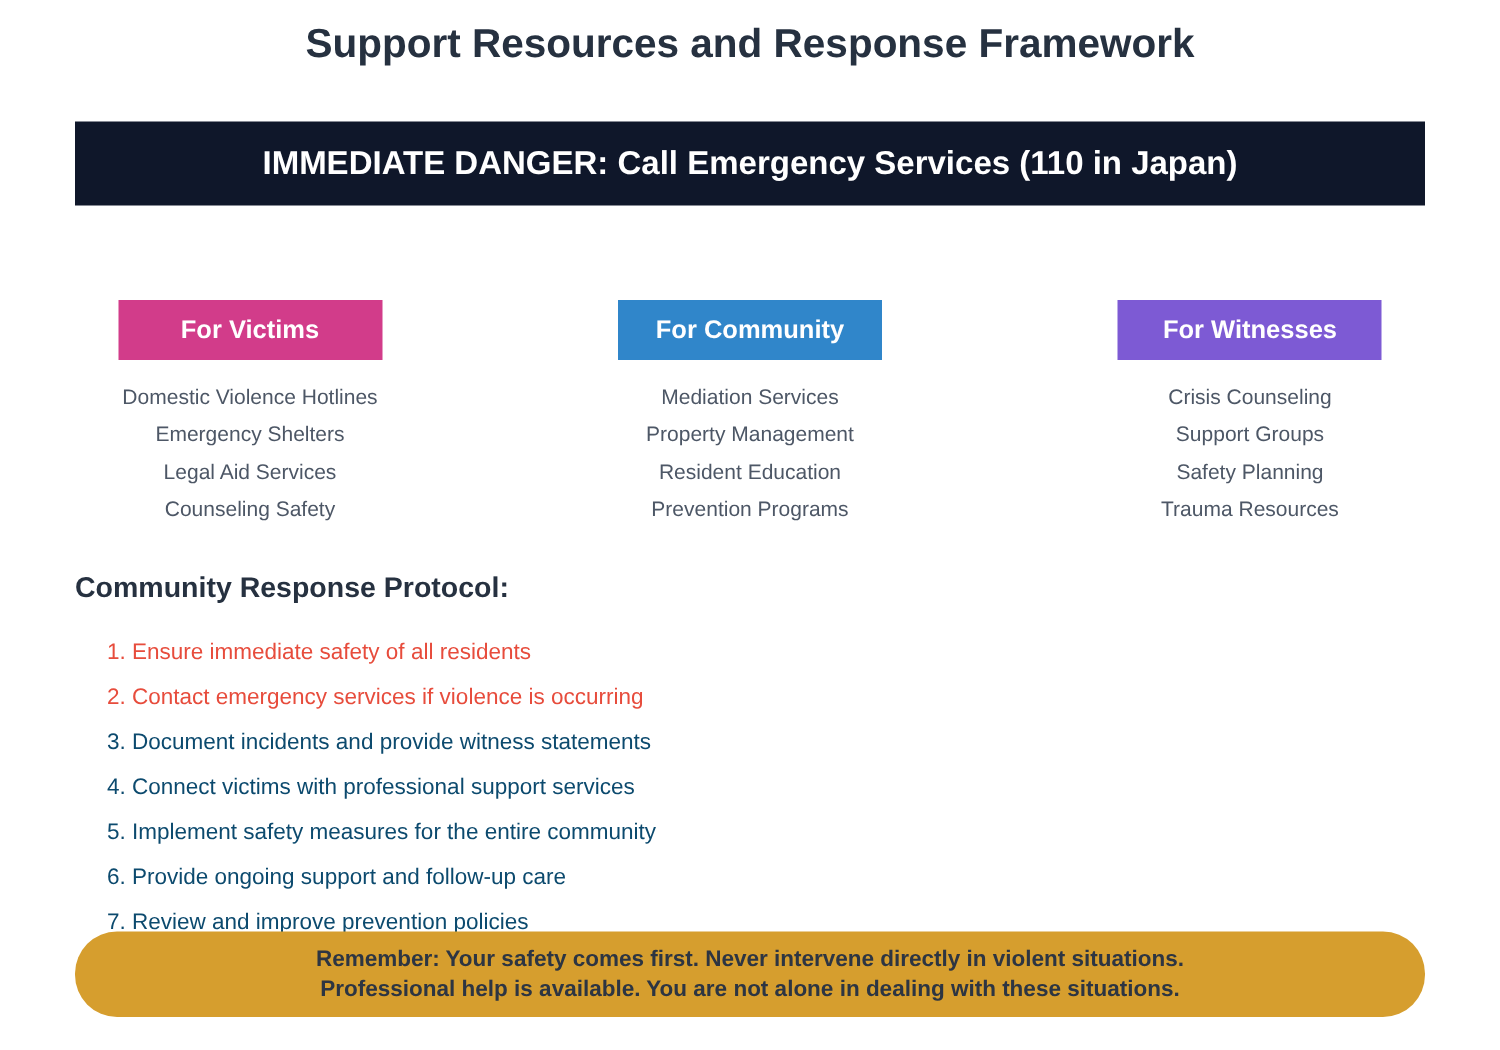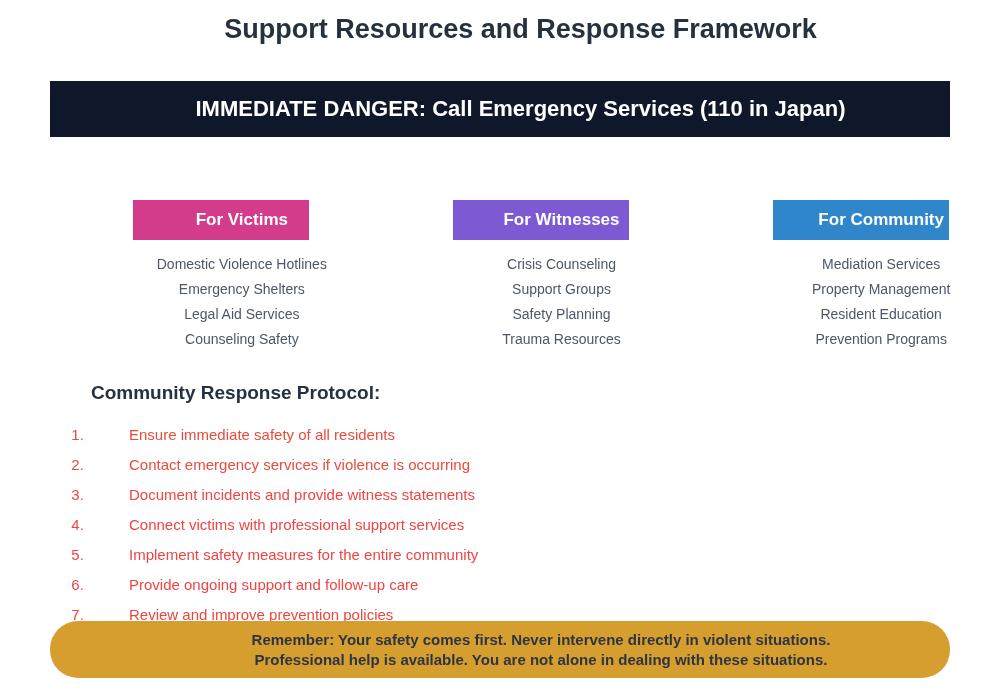--- a/index.html
+++ b/index.html
@@ -1,15 +1,15 @@
 <!DOCTYPE html>
 <html><head>
 <meta charset="utf-8">
 <style>
-  * { box-sizing: border-box; padding-left: 41px; }
+  * { box-sizing: border-box; }
   html, body { margin: 0; padding: 0; }
   body {
     width: 1000px; height: 700px;
     background: #ffffff;
     font-family: "Liberation Sans", sans-serif;
     position: relative;
     overflow: hidden;
   }
   .page-title {
     position: absolute;
@@ -68,21 +68,21 @@
   }
   .protocol-list {
     position: absolute;
     top: 420px; left: 50px;
     margin: 0;
     padding: 0 0 0 38px;
   }
   .protocol-list li {
     line-height: 30px;
     font-size: 15px;
-    color: #ef4444;
+    color: #0c4a6e;
   }
   .protocol-list li.urgent { color: #e74c3c; }
   .reminder-banner {
     position: absolute;
     top: 621px; left: 50px; right: 50px;
     height: 57px;
     padding-top: 9px;
     text-align: center;
     border-radius: 28px;
   }
@@ -106,36 +106,36 @@
     <div class="column-header" style="background: rgb(210, 60, 138);">For Victims</div>
     <ul class="resource-list">
       <li>Domestic Violence Hotlines</li>
       <li>Emergency Shelters</li>
       <li>Legal Aid Services</li>
       <li>Counseling Safety</li>
     </ul>
   </div>
 
   <div class="resource-column">
+    <div class="column-header" style="background: rgb(48, 134, 202);">For Community</div>
+    <ul class="resource-list">
+      <li>Mediation Services</li>
+      <li>Property Management</li>
+      <li>Resident Education</li>
+      <li>Prevention Programs</li>
+    </ul>
+  </div>
+
+  <div class="resource-column">
     <div class="column-header" style="background: rgb(125, 90, 212);">For Witnesses</div>
     <ul class="resource-list">
       <li>Crisis Counseling</li>
       <li>Support Groups</li>
       <li>Safety Planning</li>
       <li>Trauma Resources</li>
-    </ul>
-  </div>
-
-  <div class="resource-column">
-    <div class="column-header" style="background: rgb(48, 134, 202);">For Community</div>
-    <ul class="resource-list">
-      <li>Mediation Services</li>
-      <li>Property Management</li>
-      <li>Resident Education</li>
-      <li>Prevention Programs</li>
     </ul>
   </div>
 
 </div>
 
 <h2 class="protocol-heading">Community Response Protocol:</h2>
 
 <ol class="protocol-list">
   <li class="urgent">Ensure immediate safety of all residents</li>
   <li class="urgent">Contact emergency services if violence is occurring</li>

